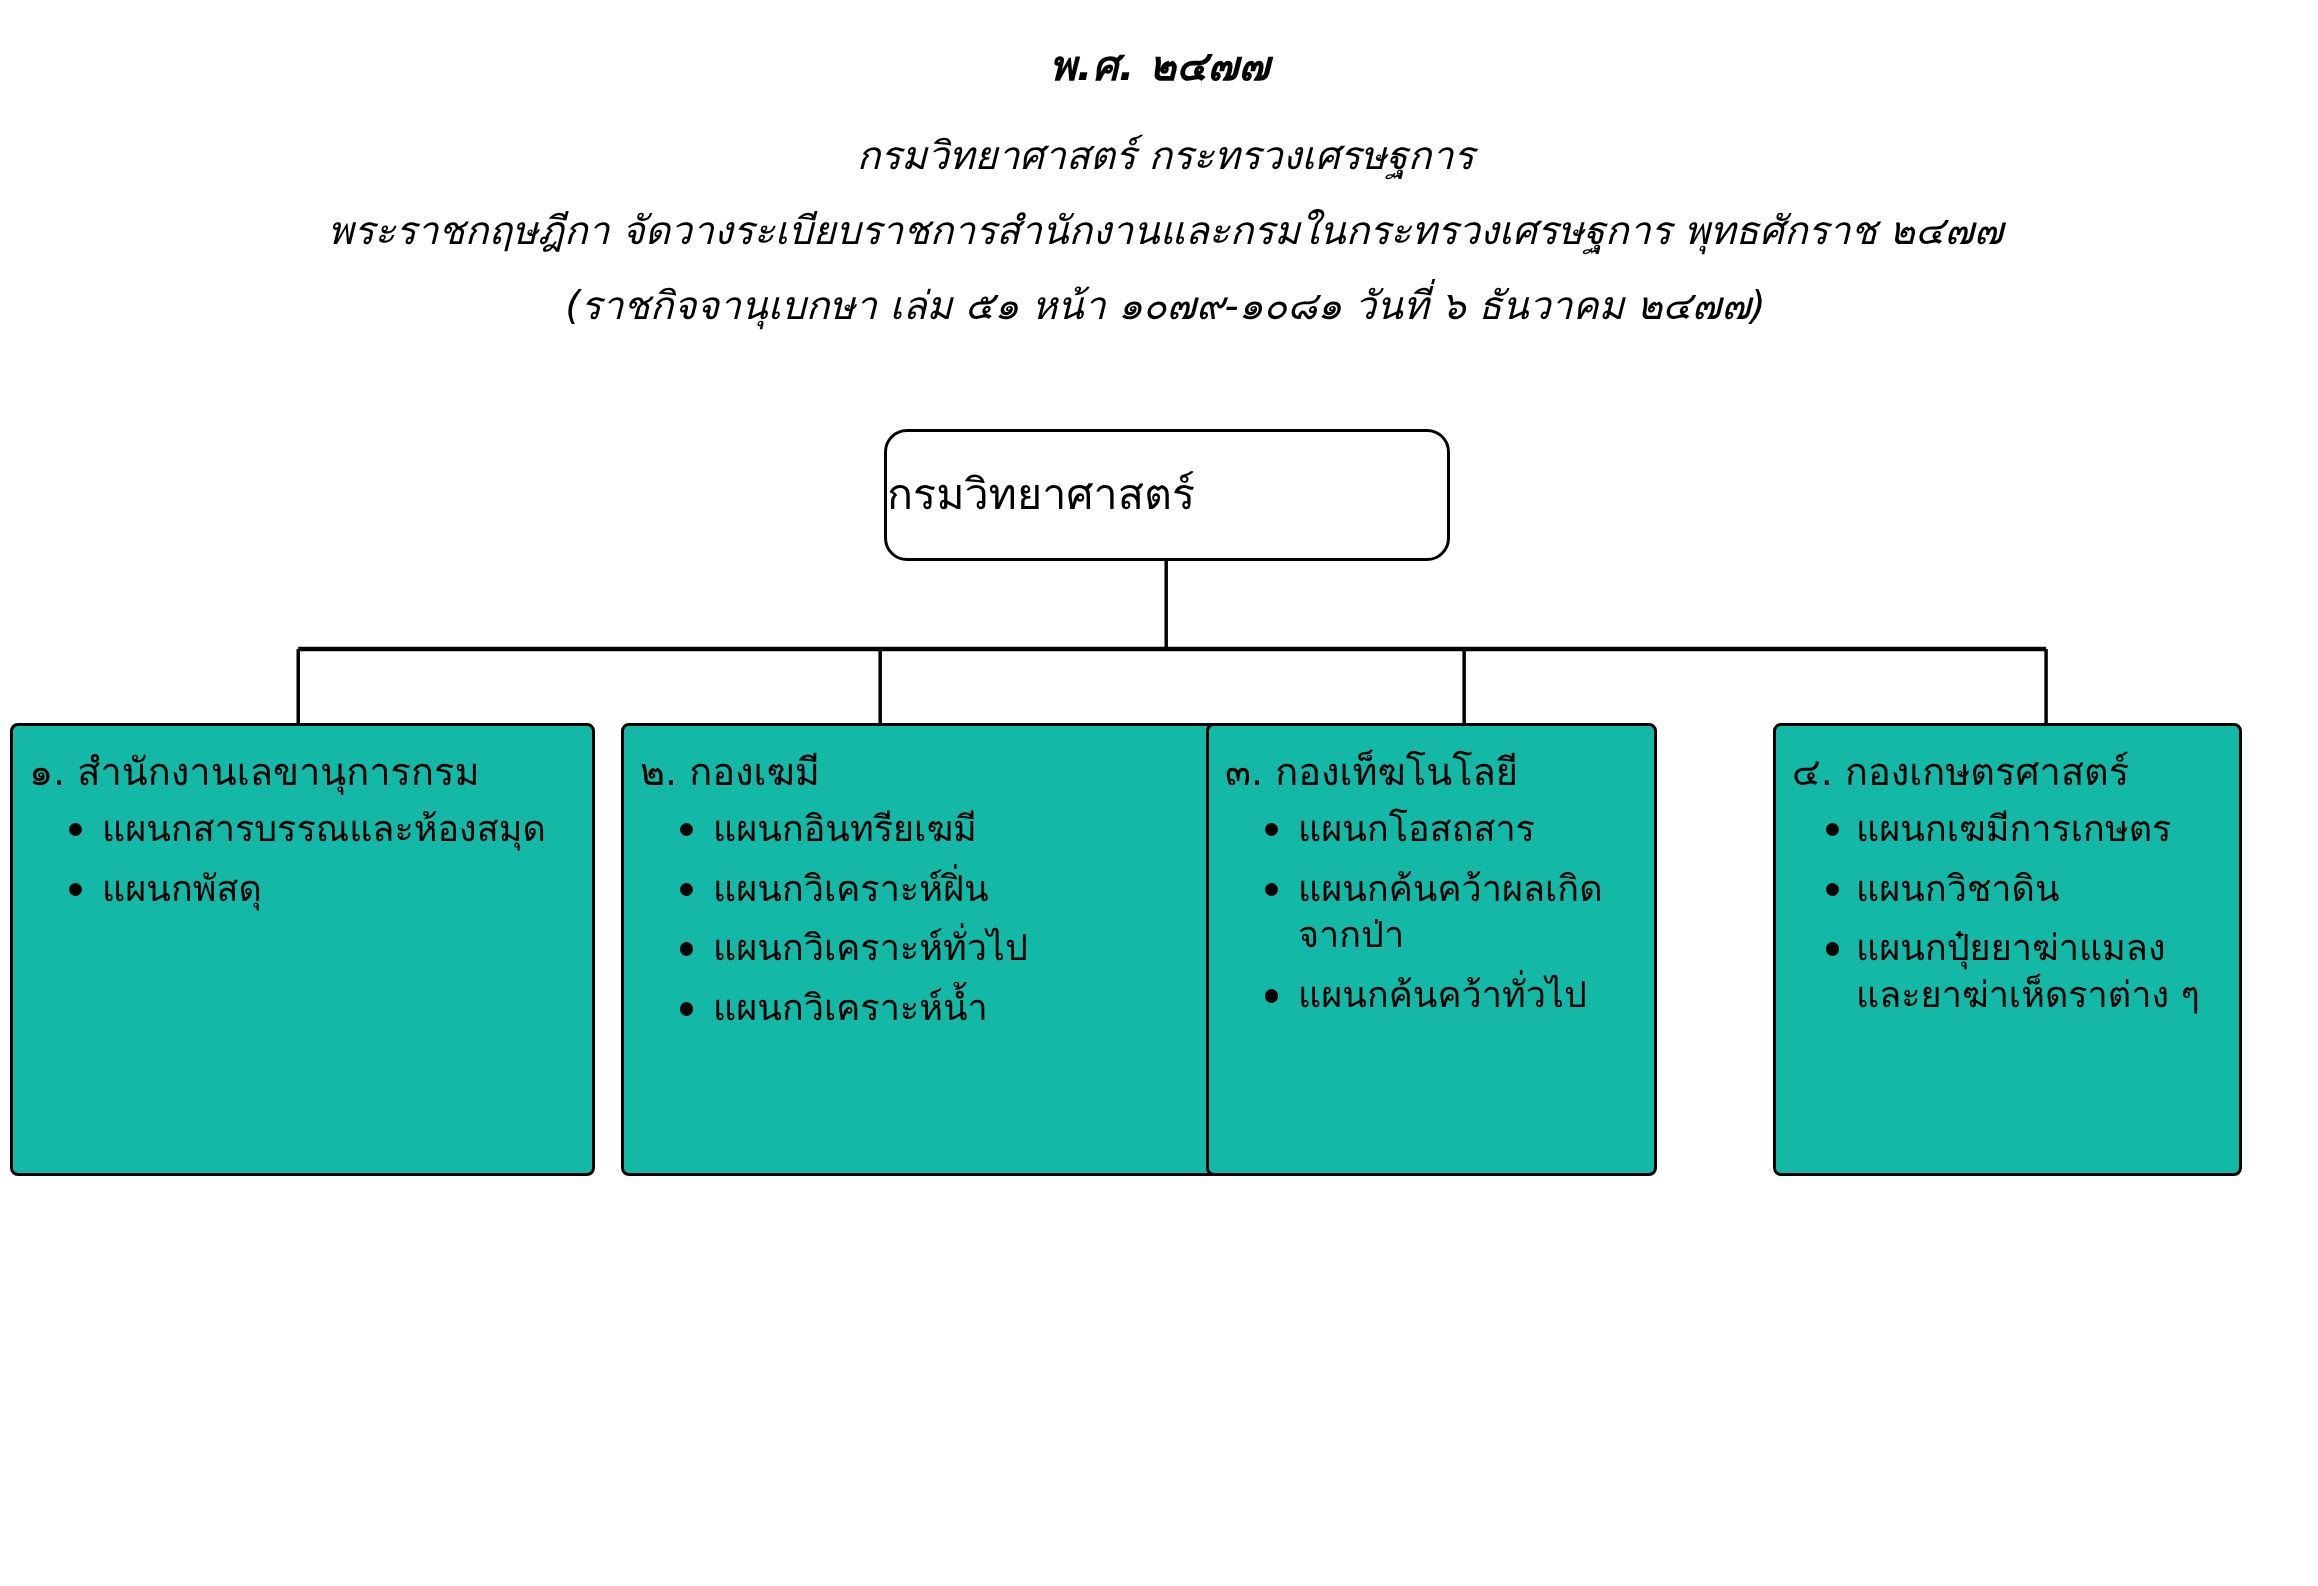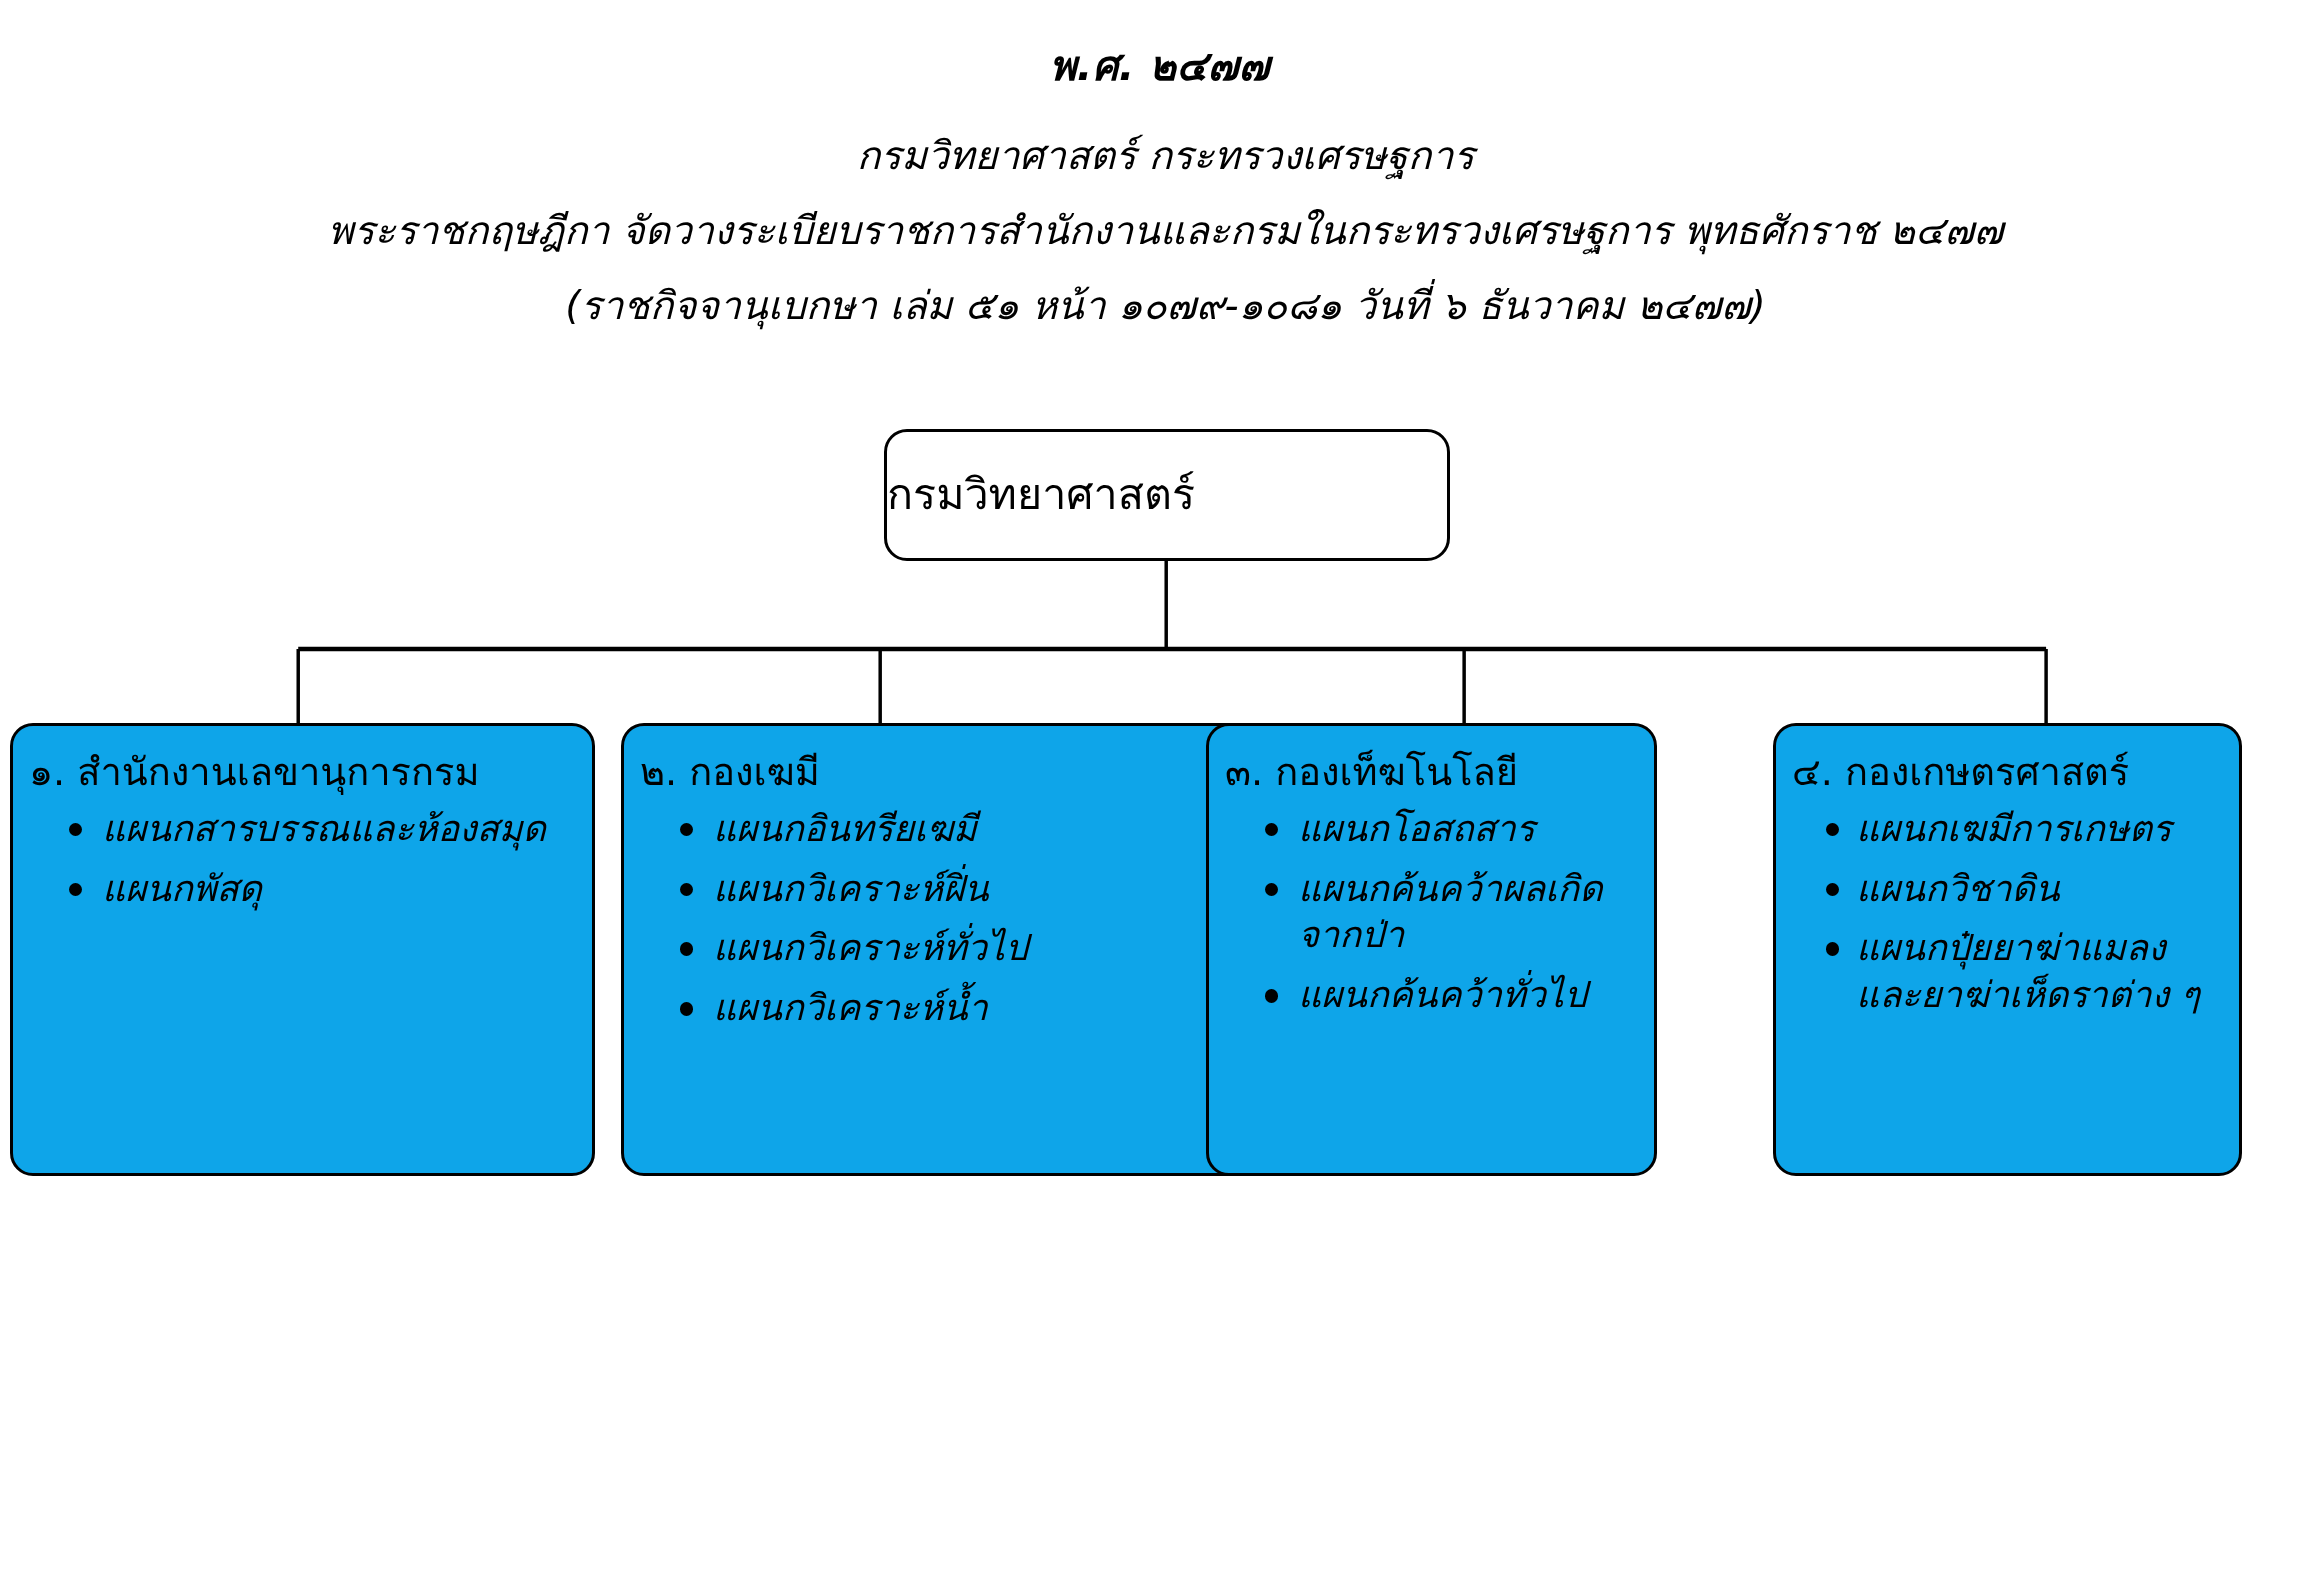--- a/index.html
+++ b/index.html
@@ -72,22 +72,22 @@
     font-size: 43px;
     line-height: 1.05;
     white-space: nowrap;
   }
 
   
   .child-box {
     position: absolute;
     box-sizing: border-box;
     border: 3.5px solid #000000;
-    border-radius: 23px;
-    background: #0ea5e9;
+    border-radius: 8px;
+    background: #14b8a6;
     padding: 24px 13px 15px 13px;
     top: 723px;
     height: 453px;
     overflow: hidden;
   }
   .child-box .box-title {
     font-size: 38px;
     line-height: 1.18;
     white-space: nowrap;
     margin-bottom: 11px;
@@ -109,21 +109,20 @@
     position: absolute;
     left: 0;
     top: 17px;
     width: 13.4px;
     height: 13.4px;
     border-radius: 50%;
     background: #000000;
   }
   .child-box ul.box-items li .item-text {
     display: block;
-    font-style: italic;
   }
   .child-box ul.box-items li.wrap .item-text {
     display: block;
     white-space: normal;
   }
 
   #box-0 { left: 10px;   width: 585px; }
   #box-1 { left: 621px; width: 640px; }
   #box-2 { left: 1206px; width: 451px; }
   #box-3 { left: 1773px; width: 469px; }

